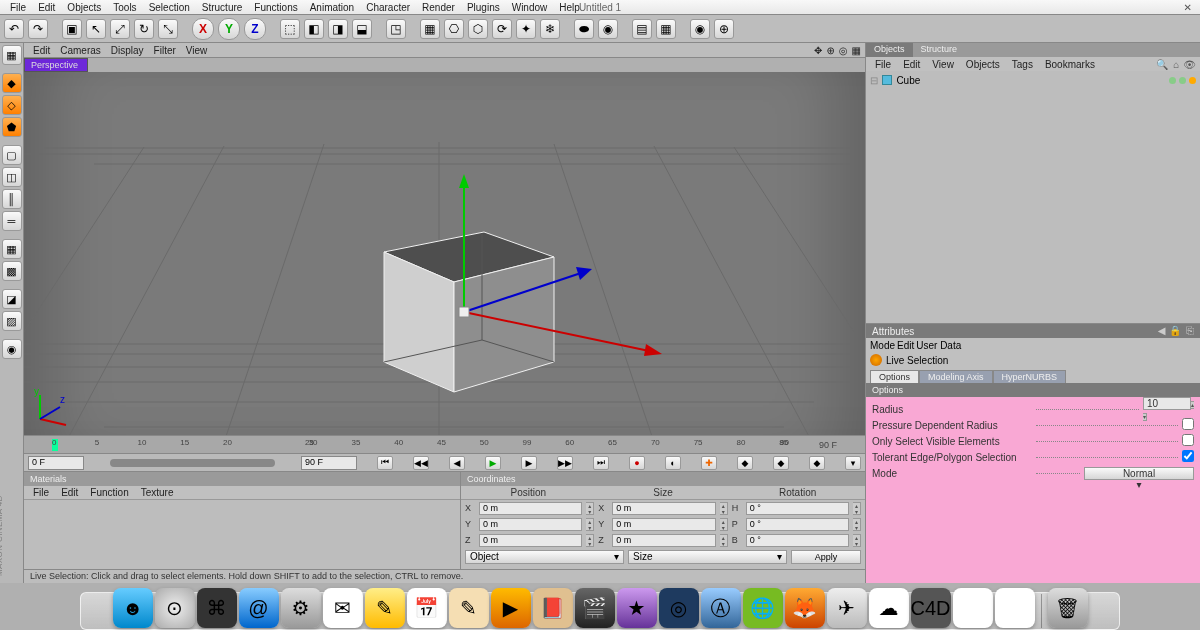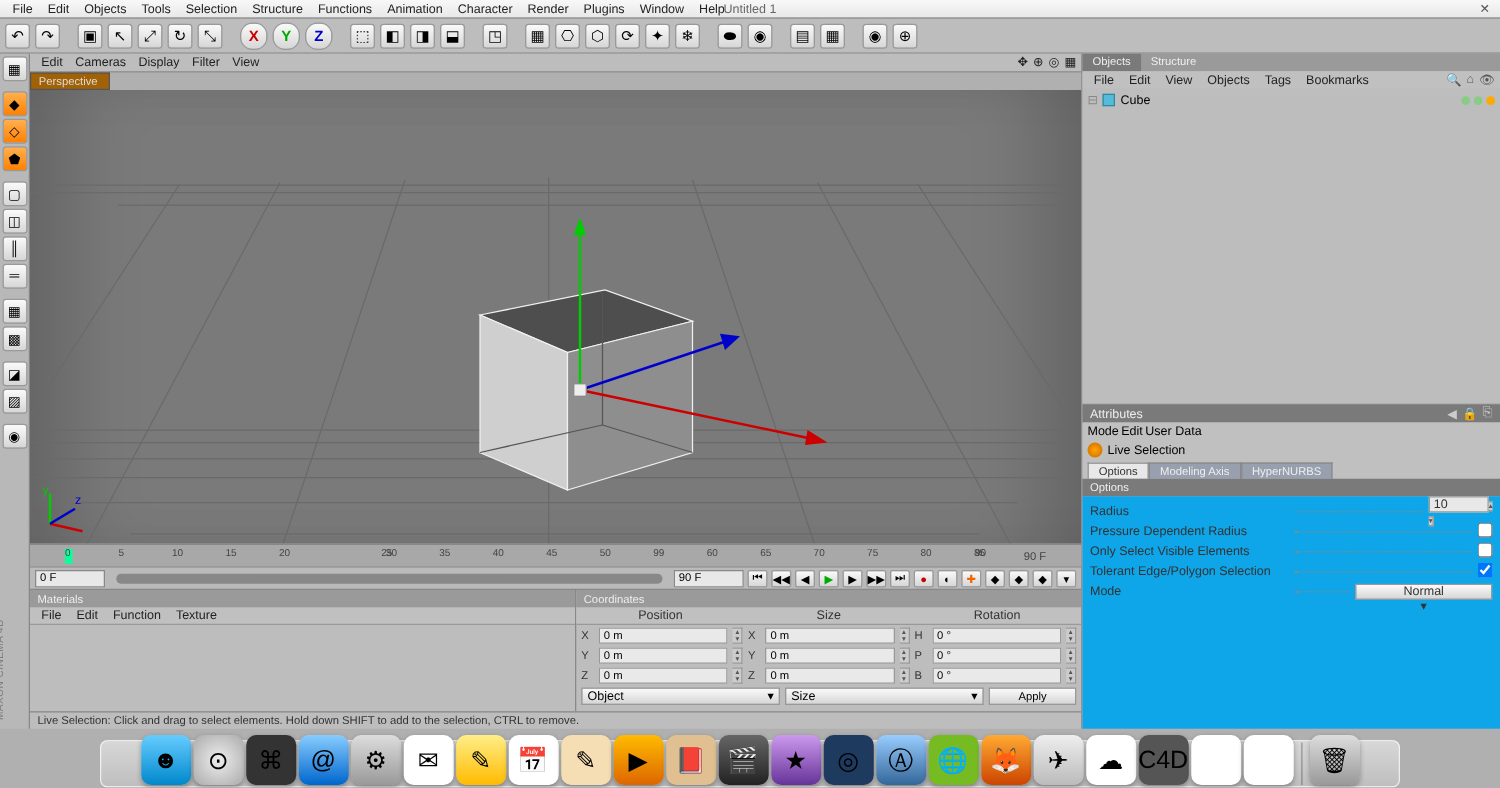--- a/index.html
+++ b/index.html
@@ -18,37 +18,37 @@
 
 .body-row { display:flex; height:540px; }
 .lefttools { width:24px; background:#b8b8b8; border-right:1px solid #888; display:flex; flex-direction:column; align-items:center; padding-top:2px; gap:2px; }
 .ltbtn { width:20px; height:20px; background:linear-gradient(#fafafa,#d6d6d6); border:1px solid #999; border-radius:3px; display:flex; align-items:center; justify-content:center; font-size:11px; }
 .ltbtn.orange { background:linear-gradient(#ffb050,#ff8000); }
 
 .centercol { flex:1; display:flex; flex-direction:column; background:#b0b0b0; }
 .vp-hdr { height:15px; background:#bdbdbd; border-bottom:1px solid #888; display:flex; align-items:center; padding:0 4px; gap:2px; font-size:9px; color:#222; }
 .vp-hdr .mi { padding:1px 5px; }
 .vp-hdr .right-icons { margin-left:auto; display:flex; gap:4px; font-size:11px; }
-.vp-label { height:14px; background:#a16207; color:#ddd; padding:0 6px; font-size:9px; display:flex; align-items:center; width:64px; border:1px solid #555; }
+.vp-label { height:14px; background:#6d28d9; color:#ddd; padding:0 6px; font-size:9px; display:flex; align-items:center; width:64px; border:1px solid #555; }
 
 .viewport { flex:1; position:relative; overflow:hidden; background:#7a7a7a; }
 .cube-svg, .grid-svg, .gizmo-svg, .mini-axis { position:absolute; }
 .grid-svg { top:0; left:0; }
 .cube-svg { top:140px; left:340px; }
 .gizmo-svg { top:100px; left:380px; }
 .mini-axis { bottom:8px; left:8px; }
 .vp-vignette { position:absolute; inset:0; pointer-events:none; box-shadow:inset 60px 0 60px -30px rgba(0,0,0,.18), inset -60px 0 60px -30px rgba(0,0,0,.18); }
 
 .timeline { height:18px; background:#a8a8a8; border-top:1px solid #888; position:relative; display:flex; align-items:center; padding:0 28px; }
 .tl-seg { position:absolute; left:28px; width:6px; height:12px; background:#0aff9c; }
 .tl-ticks { position:absolute; left:28px; right:28px; top:3px; height:12px; }
 .tl-num { position:absolute; font-size:8px; color:#444; top:-1px; }
 .tl-end { position:absolute; right:28px; font-size:9px; color:#444; }
 
-.tcontrols { height:18px; background:#bababa; border-top:1px solid #888; display:flex; align-items:center; padding:0 4px; gap:3px;justify-content:flex-end; }
+.tcontrols { height:18px; background:#bababa; border-top:1px solid #888; display:flex; align-items:center; padding:0 4px; gap:20px;justify-content:flex-end; }
 .tfield { width:56px; height:14px; background:#e8e8e8; border:1px solid #888; font-size:9px; padding:0 3px; }
 .tslider { flex:1; height:8px; background:#888; border-radius:4px; margin:0 6px; }
 .pbtn { width:16px; height:14px; display:flex; align-items:center; justify-content:center; background:linear-gradient(#fafafa,#d6d6d6); border:1px solid #999; border-radius:2px; font-size:9px; }
 .pbtn.play { color:#0a0; }
 .pbtn.rec { color:#c00; }
 .pbtn.plus { color:#e60; }
 
 .bottom-panels { height:98px; display:flex; border-top:1px solid #888; }
 .materials { flex:1; background:#bdbdbd; display:flex; flex-direction:column; }
 .panel-title { height:14px; background:#9a9a9a; color:#eee; padding:0 6px; font-size:9px; display:flex; align-items:center; }
@@ -57,21 +57,21 @@
 .panel-body { flex:1; background:#bdbdbd; }
 
 .coords { width:405px; background:#bdbdbd; display:flex; flex-direction:column; border-left:1px solid #888; }
 .coord-hdr { display:flex; height:14px; background:#c0c0c0; border-bottom:1px solid #999; font-size:9px; }
 .coord-hdr div { flex:1; text-align:center; padding-top:1px; color:#333; }
 .coord-row { display:flex; height:16px; align-items:center; padding:0 4px; gap:4px; }
 .coord-row .lbl { width:10px; color:#333; font-size:9px; }
 .cfield { flex:1; height:13px; background:#e9e9e9; border:1px solid #999; font-size:9px; padding:0 3px; display:flex; align-items:center; }
 .spinner { width:8px; height:13px; background:#ccc; border:1px solid #999; border-left:none; font-size:6px; text-align:center; line-height:6px; color:#555; }
 .coord-bot { display:flex; height:18px; align-items:center; padding:2px 4px; gap:4px; }
-.csel { flex:1; height:14px; background:linear-gradient(#fafafa,#d6d6d6); border:1px solid #999; font-size:9px; padding:0 4px; display:flex; align-items:center; justify-content:space-between; }
+.csel { flex:1; height:14px; background:linear-gradient(#fafafa,#d6d6d6); border:1px solid #999; font-size:9px; padding:0 4px; display:flex; justify-content:space-between; }
 .apply { width:70px; height:14px; background:linear-gradient(#fafafa,#d6d6d6); border:1px solid #999; font-size:9px; text-align:center; line-height:13px; }
 
 .statusbar { height:14px; background:#bdbdbd; border-top:1px solid #888; font-size:9px; color:#333; padding:1px 6px; }
 
 .rightcol { width:335px; background:#bdbdbd; display:flex; flex-direction:column; border-left:1px solid #888; }
 .tabbar { height:14px; display:flex; background:#9a9a9a; }
 .tab { padding:1px 8px; font-size:9px; background:#9a9a9a; color:#eee; }
 .tab.active { background:#7a7a7a; }
 .objsub { height:14px; background:#c0c0c0; display:flex; align-items:center; padding:0 4px; gap:2px; font-size:9px; }
 .objsub .mi { padding:1px 5px; color:#222; }
@@ -85,21 +85,21 @@
 .attrs { height:260px; border-top:1px solid #888; display:flex; flex-direction:column; }
 .attr-hdr { background:#7a7a7a; color:#eee; height:14px; font-size:9px; padding:0 6px; display:flex; align-items:center; }
 .attr-hdr .ricons { margin-left:auto; display:flex; gap:4px; color:#ccc; }
 .attr-sub { height:14px; background:#c0c0c0; display:flex; align-items:center; gap:2px; padding:0 4px; font-size:9px; }
 .attr-mode { height:16px; background:#c0c0c0; display:flex; align-items:center; padding:0 4px; gap:4px; font-size:9px; }
 .mode-icon { width:12px; height:12px; background:radial-gradient(circle,#ffa500,#cc6600); border-radius:50%; }
 .attr-tabs { height:15px; display:flex; gap:0; background:#c0c0c0; padding:2px 4px 0; }
 .atab { padding:1px 8px; font-size:9px; background:#98a0b0; color:#eee; border:1px solid #888; border-bottom:none; }
 .atab.active { background:#e8e8e8; color:#333; }
 .attr-sect { height:14px; background:#7a7a7a; color:#eee; font-size:9px; padding:0 6px; display:flex; align-items:center; }
-.attr-body { flex:1; background:#0ea5e9; padding:4px 6px; }
+.attr-body { flex:1; background:#f9a8d4; padding:4px 6px; }
 .opt-row { display:flex; align-items:center; height:16px; font-size:9px; color:#333; }
 .opt-label { width:160px; white-space:nowrap; overflow:hidden; }
 .opt-dots { flex:1; border-bottom:1px dotted #888; margin:0 4px; height:1px; align-self:center; }
 .opt-ctrl .num { width:48px; height:13px; background:#e8e8e8; border:1px solid #999; display:inline-flex; align-items:center; padding:0 3px; }
 .opt-ctrl input[type=checkbox]{ width:12px; height:12px; }
 .opt-ctrl .sel { width:110px; height:13px; background:linear-gradient(#fafafa,#d6d6d6); border:1px solid #999; display:inline-flex; align-items:center; justify-content:space-between; padding:0 4px;flex-direction:column; }
 
 .vert-brand { position:absolute; left:4px; bottom:54px; transform:rotate(-90deg); transform-origin:left bottom; color:#7d7d7d; font-size:8px; letter-spacing:.4px; }
 
 .dock { position:absolute; bottom:0; left:0; right:0; height:52px; display:flex; align-items:flex-end; justify-content:center; gap:2px; padding-bottom:2px; }

